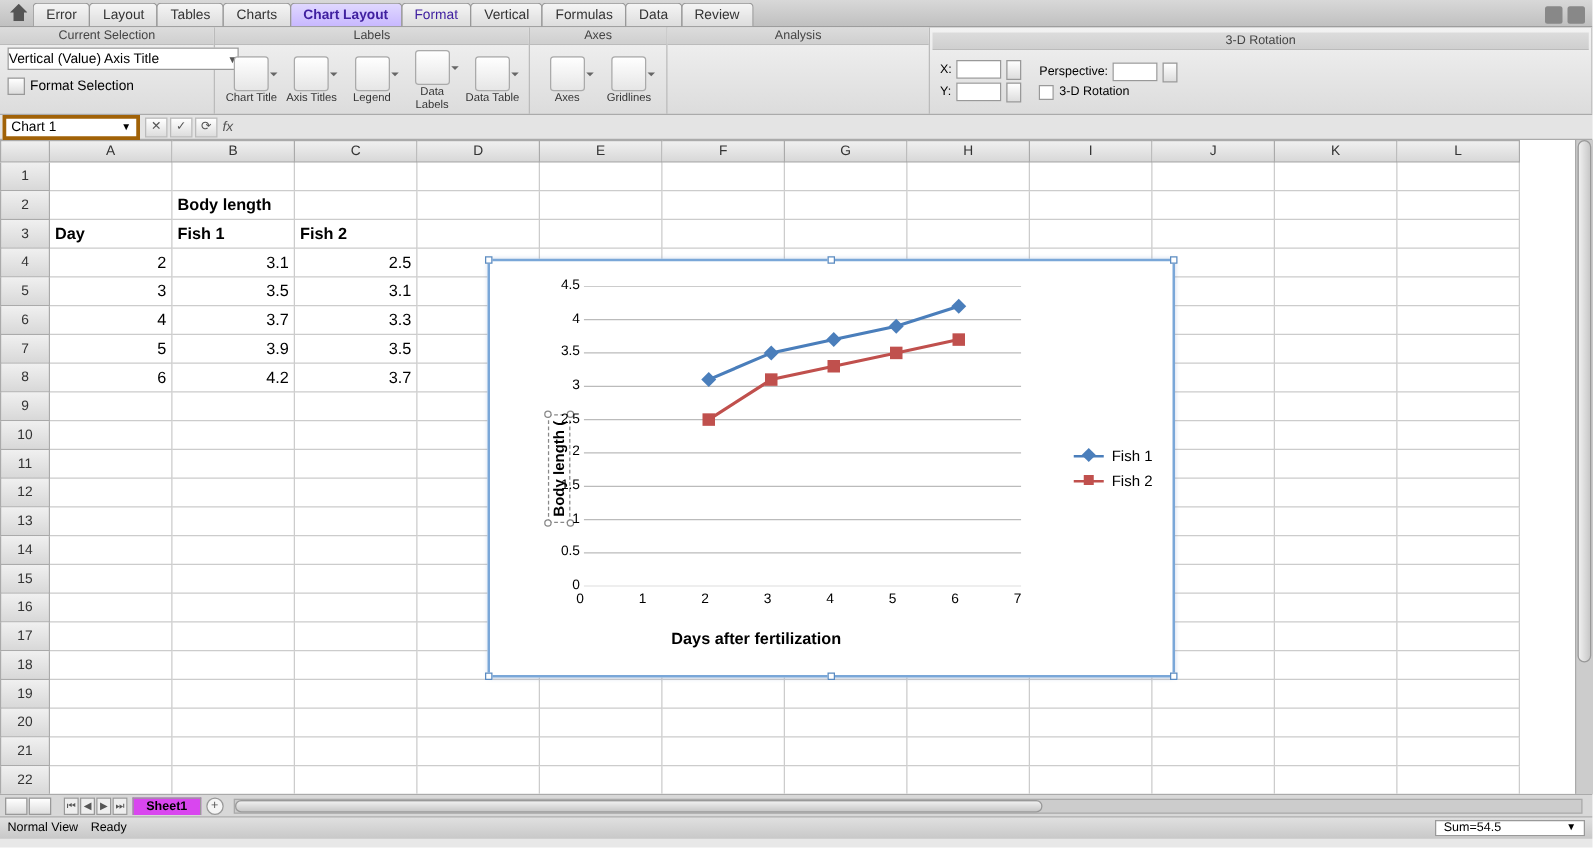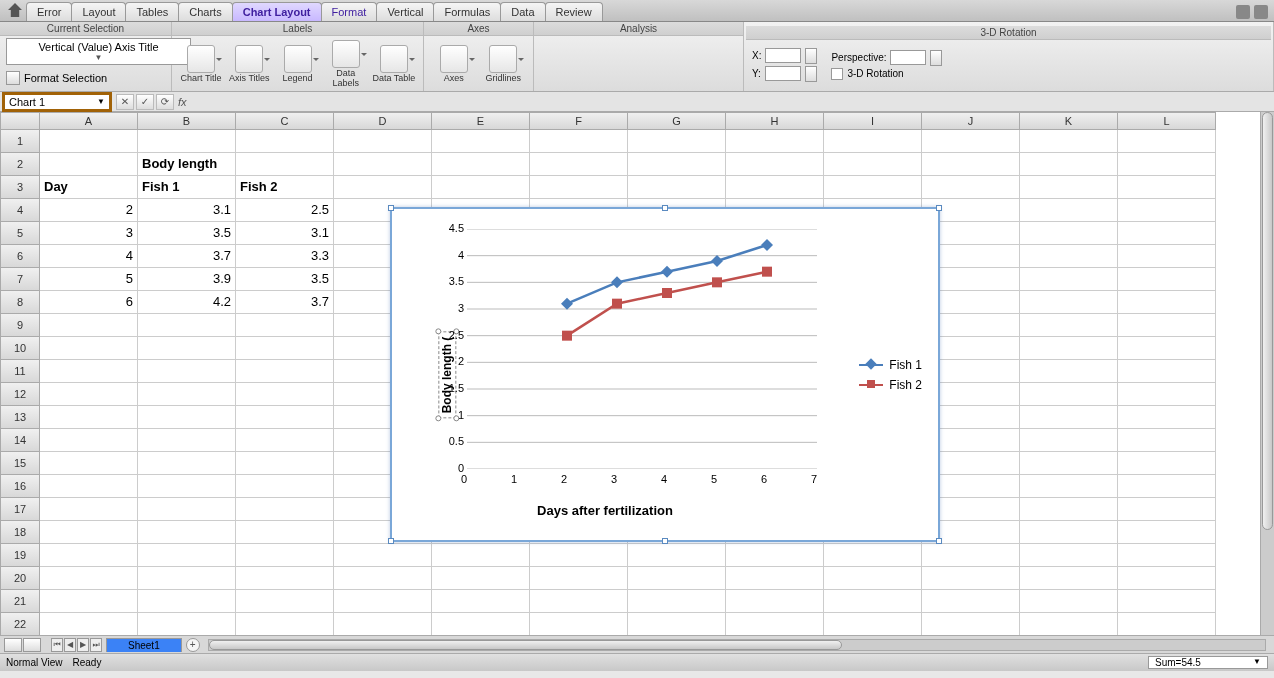--- a/index.html
+++ b/index.html
@@ -12,21 +12,21 @@
 .tab.active { background: linear-gradient(#e0d8ff,#c8b8ff); color: #4020a0; font-weight: bold; }
 .tab.fmt { color: #4020a0; }
 .topright { margin-left: auto; display: flex; gap: 4px; padding: 2px 6px; }
 .tricon { width: 14px; height: 14px; background: #888; border-radius: 2px; }
 
 
 .ribbon { display: flex; background: linear-gradient(#f2f2f2,#dcdcdc); border-bottom: 1px solid #aaa; height: 70px; }
 .group { border-right: 1px solid #bbb; padding: 0 6px; display: flex; flex-direction: column; }
 .group-title { font-size: 10px; text-align: center; color: #444; background: linear-gradient(#dcdcdc,#cfcfcf); border-bottom: 1px solid #bbb; padding: 1px 0; margin: 0 -6px 2px; }
 .group-body { display: flex; align-items: center; flex: 1; gap: 2px; }
-.dropdown { border: 1px solid #999; background: #fff; padding: 2px 0; font-size: 11px; width: 185px; display: flex; justify-content: space-between; align-items: center; flex-direction: column; }
+.dropdown { border: 1px solid #999; background: #fff; padding: 2px 0; font-size: 11px; width: 185px; display: flex; justify-content: space-between; align-items: center; }
 .dropdown .arrow { font-size: 8px; color: #555; }
 .fmt-sel { display: flex; align-items: center; gap: 4px; margin-top: 4px; }
 .fmt-sel .ico { width: 14px; height: 14px; border: 1px solid #999; background: linear-gradient(#fff,#ddd); }
 .rbtn { display: flex; flex-direction: column; align-items: center; width: 48px; cursor: pointer; }
 .rbtn .ico { width: 28px; height: 28px; border: 1px solid #aaa; background: linear-gradient(#fff,#e6e6e6); border-radius: 3px; margin-bottom: 1px; position: relative; }
 .rbtn .ico::after { content: ""; position: absolute; right: -8px; top: 12px; border: 3px solid transparent; border-top-color: #666; }
 .rbtn .lbl { font-size: 9px; text-align: center; line-height: 1.1; color: #333; }
 .rotgroup { padding: 4px 8px; }
 .rotrow { display: flex; align-items: center; gap: 4px; margin: 2px 0; font-size: 10px; }
 .rotrow input { width: 36px; border: 1px solid #999; padding: 1px 2px; font-size: 10px; }
@@ -67,21 +67,21 @@
 .lline.blue { background: #4a7ebb; } .lline.blue::before { background: #4a7ebb; transform: rotate(45deg); }
 .lline.red { background: #c0504d; } .lline.red::before { background: #c0504d; }
 svg.plotsvg { position: absolute; left: 0; top: 0; }
 
 
 .sheetbar { display: flex; align-items: center; background: #d8d8d8; border-top: 1px solid #aaa; height: 18px; font-size: 10px; }
 .viewbtns { display: flex; gap: 1px; padding: 0 4px; }
 .vb { width: 18px; height: 14px; border: 1px solid #999; background: linear-gradient(#fff,#ddd); }
 .navbtns { display: flex; gap: 1px; margin-left: 6px; }
 .nb { width: 12px; height: 14px; border: 1px solid #999; background: #eee; text-align: center; font-size: 8px; line-height: 12px; color: #555; }
-.sheettab { background: #3b82f6; border: 1px solid #999; border-bottom: none; padding: 1px 21px; margin-left: 4px; font-weight: normal; }
+.sheettab { background: #d946ef; border: 1px solid #999; border-bottom: none; padding: 1px 10px; margin-left: 4px; font-weight: bold; }
 .addsheet { width: 14px; height: 14px; border: 1px solid #999; border-radius: 7px; margin-left: 4px; text-align: center; line-height: 12px; font-size: 10px; color: #555; background: #f5f5f5; }
 .hscroll { flex: 1; height: 12px; margin: 0 8px; background: #ccc; border: 1px solid #aaa; position: relative; }
 .hscroll .thumb { position: absolute; left: 0; width: 60%; top: 0; bottom: 0; background: linear-gradient(#f0f0f0,#c8c8c8); border: 1px solid #999; border-radius: 6px; }
 
 
 .status { display: flex; align-items: center; background: linear-gradient(#e0e0e0,#c8c8c8); border-top: 1px solid #aaa; height: 18px; font-size: 10px; padding: 0 6px; gap: 10px; }
 .status .sumbox { margin-left: auto; border: 1px solid #999; background: #fff; padding: 0 6px; width: 120px; display: flex; justify-content: space-between; }
 
 
 .vscroll { position: absolute; right: 0; top: 0; bottom: 0; width: 14px; background: #ccc; border-left: 1px solid #aaa; }

